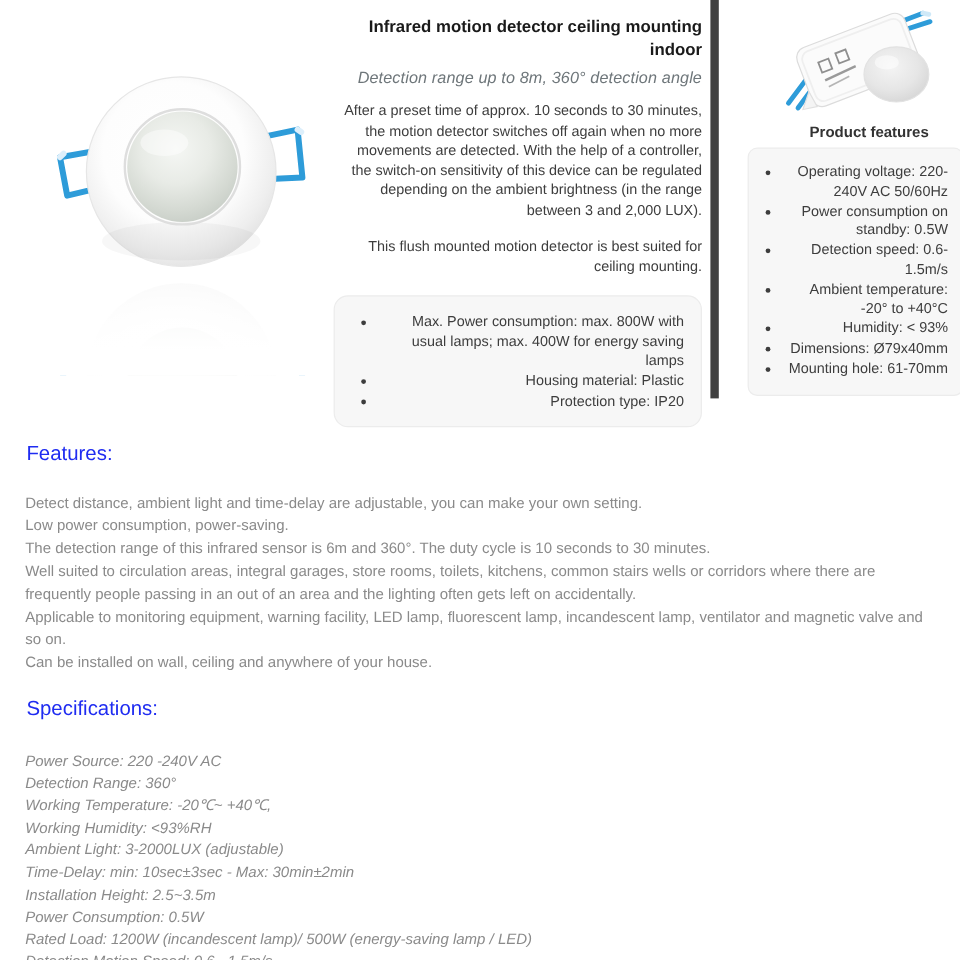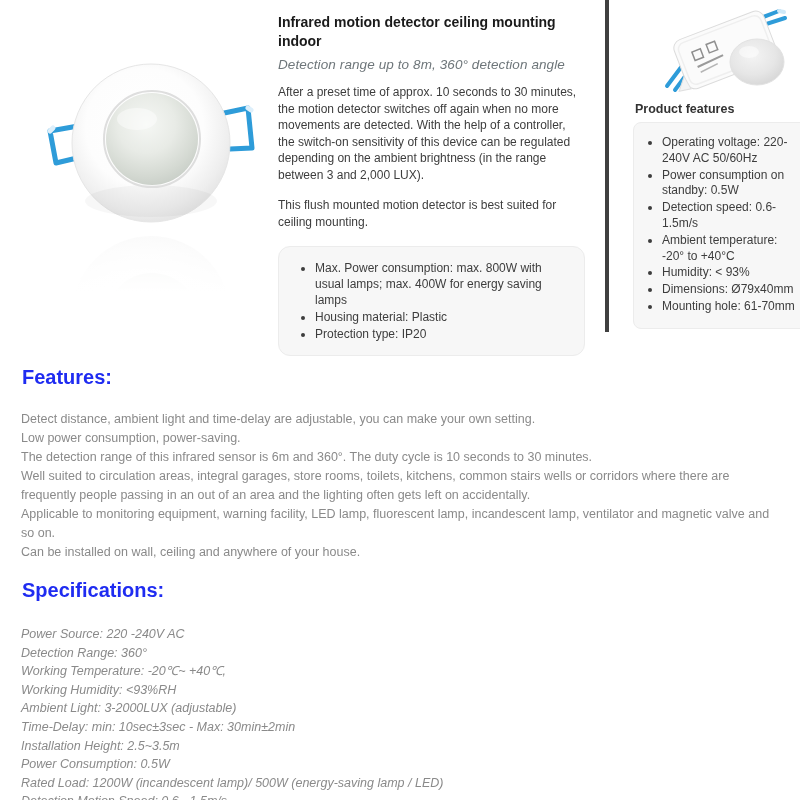--- a/index.html
+++ b/index.html
@@ -13,27 +13,27 @@
     --clip-blue:#2e9cd9;
   }
   *{box-sizing:border-box;}
   html,body{margin:0;padding:0;}
   body{
     width:800px;height:800px;background:#ffffff;overflow:hidden;
     font-family:"Liberation Sans", sans-serif;
     -webkit-font-smoothing:antialiased;
   }
   
-  .top{display:flex;align-items:flex-start;padding-left:20px;}
+  .top{display:flex;align-items:flex-start;padding-left:20px;text-align:right;}
   .col-img{flex:0 0 250px;width:250px;position:relative;height:320px;}
   .col-img svg{display:block;margin-top:13px;}
   .col-main{flex:0 0 307px;width:307px;margin-left:8px;padding-top:13px;}
   .col-side{
-    flex:0 0 182px;width:182px;margin-left:20px;min-height:332px;
-    border-left:4px solid #404040;padding-left:24px;padding-top:2px;
+    flex:0 0 182px;width:182px;margin-left:7px;min-height:332px;
+    border-left:7px solid #404040;padding-left:24px;padding-top:2px;
   }
   .hero-title{
     font-size:14px;font-weight:bold;color:var(--title-text);
     line-height:19px;margin:0 0 5px 0;
   }
   .hero-subtitle{
     font-size:13.5px;font-style:italic;color:var(--subtitle-gray);
     white-space:nowrap;line-height:18px;margin:0 0 10px 0;letter-spacing:.1px;
   }
   .hero-para{
@@ -50,21 +50,21 @@
   }
   .pf-box{
     background:var(--box-bg);border:1px solid var(--box-border);
     border-radius:8px;padding:11px 12px 12px 6px;width:180px;
   }
   .pf-box ul{margin:0;padding-left:22px;}
   .pf-box li{font-size:12px;line-height:15.8px;color:var(--dark-text);margin:1px 0;}
   
   .bottom{padding:0 21px;}
   .sec-heading{
-    color:var(--heading-blue);font-size:20px;font-weight:bold;line-height:17px;
+    color:var(--heading-blue);font-size:17px;font-weight:normal;line-height:17px;
   }
   .features-heading{margin:13px 0 24px 1px;}
   .specs-heading{margin:20px 0 26px 1px;}
   .feature-lines div{
     font-size:12.5px;line-height:19px;color:var(--body-gray);
   }
   .spec-lines div{
     font-size:12.5px;line-height:18.6px;color:var(--body-gray);font-style:italic;
   }
 </style>

